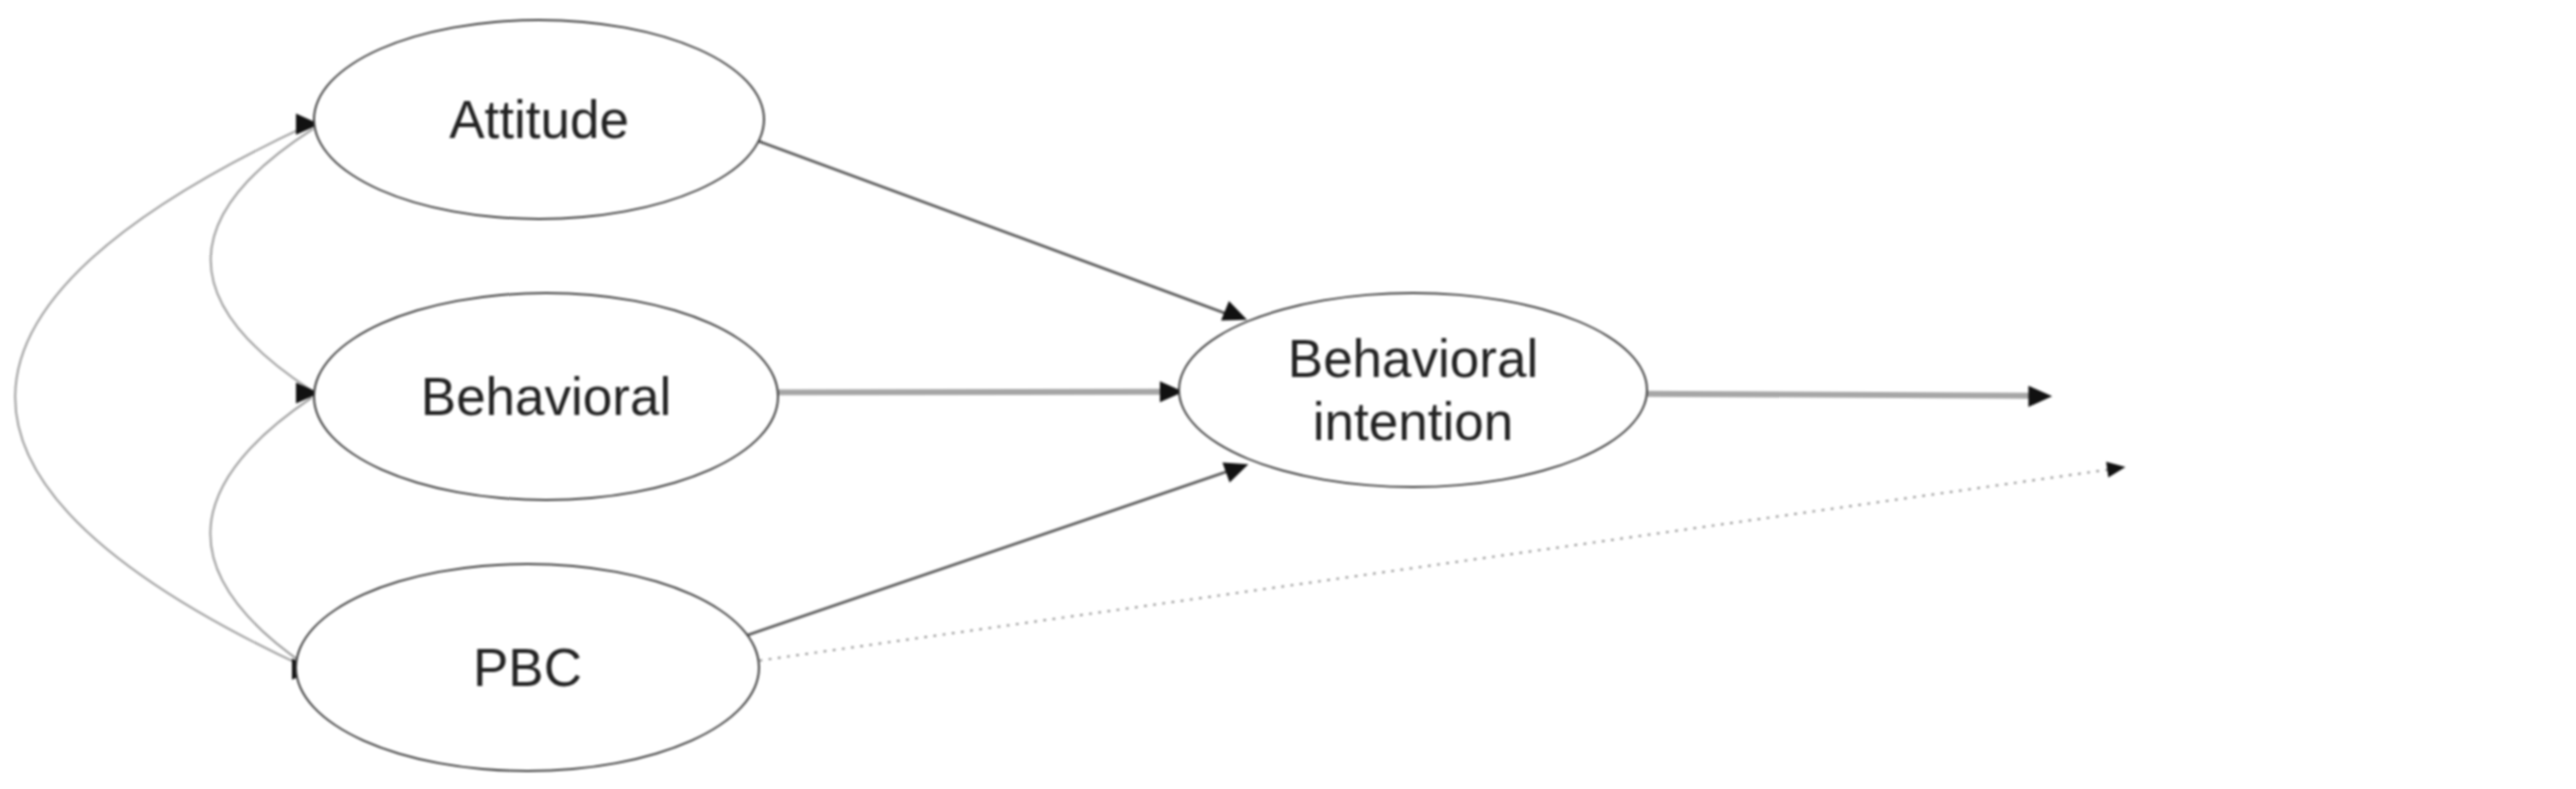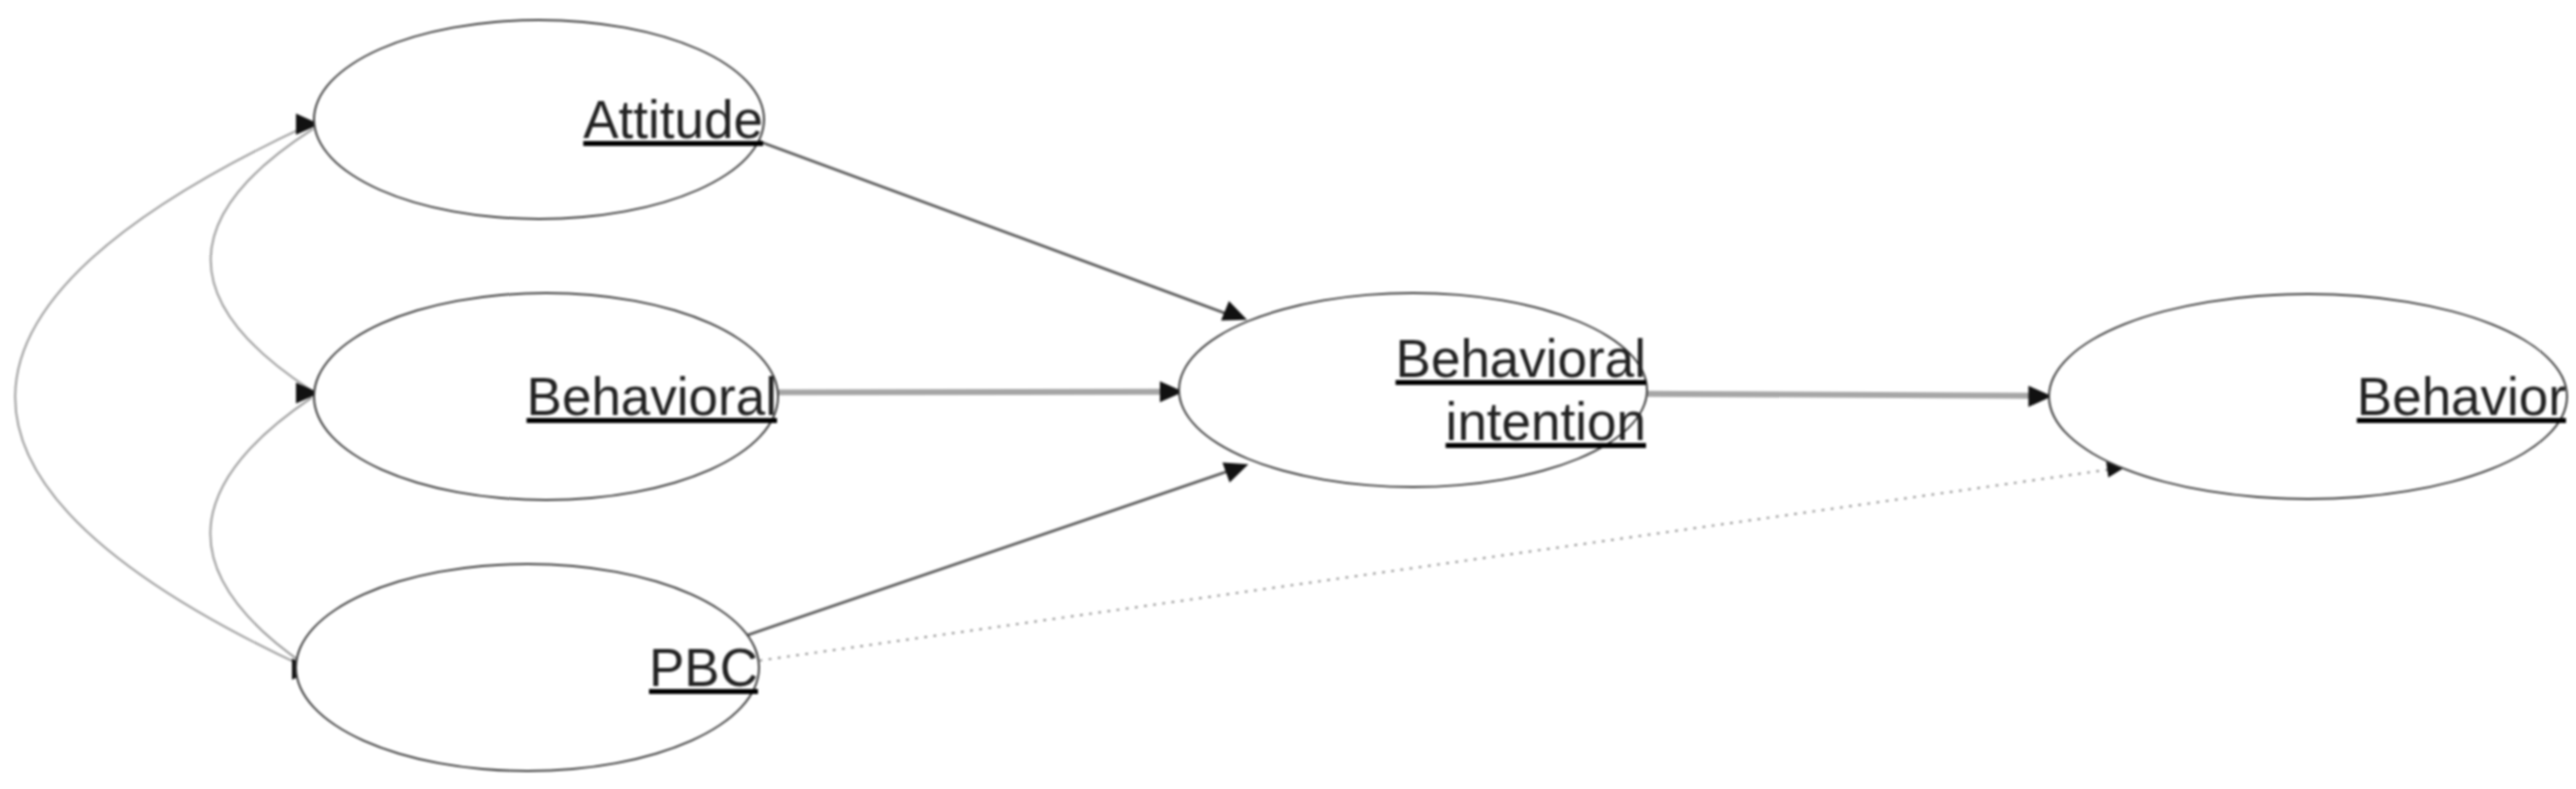--- a/index.html
+++ b/index.html
@@ -21,24 +21,23 @@
     z-index: 0;
   }
   .node {
     position: absolute;
     box-sizing: border-box;
     border: 2.6px solid var(--ellipse_stroke, #3d3d3d);
     border-radius: 50%;
     background: #ffffff;
     display: flex;
     flex-direction: column;
-    align-items: flex-end;
+    align-items: center;
     justify-content: center;
     z-index: 1;
-    text-decoration: underline;
   }
   .node .label-line {
     color: var(--text, #222222);
     font-size: 53px;
     line-height: 63px;
     white-space: nowrap;
     text-align: center;
   }
   #node-attitude            { left: 313px;  top: 18.5px;  width: 452px; height: 201px; }
   #node-subjective-norms    { left: 313px;  top: 292px; width: 466px; height: 209px; }
@@ -90,18 +89,15 @@
 
   <div class="node" id="node-pbc">
     <span class="label-line">PBC</span>
   </div>
 
   <div class="node" id="node-behavioral-intention">
     <span class="label-line">Behavioral</span>
     <span class="label-line">intention</span>
   </div>
 
-  <div class="node" id="node-behavior">
-    <span class="label-line">Behavior</span>
-  </div>
 
 </div>
 
 
 </body></html>

